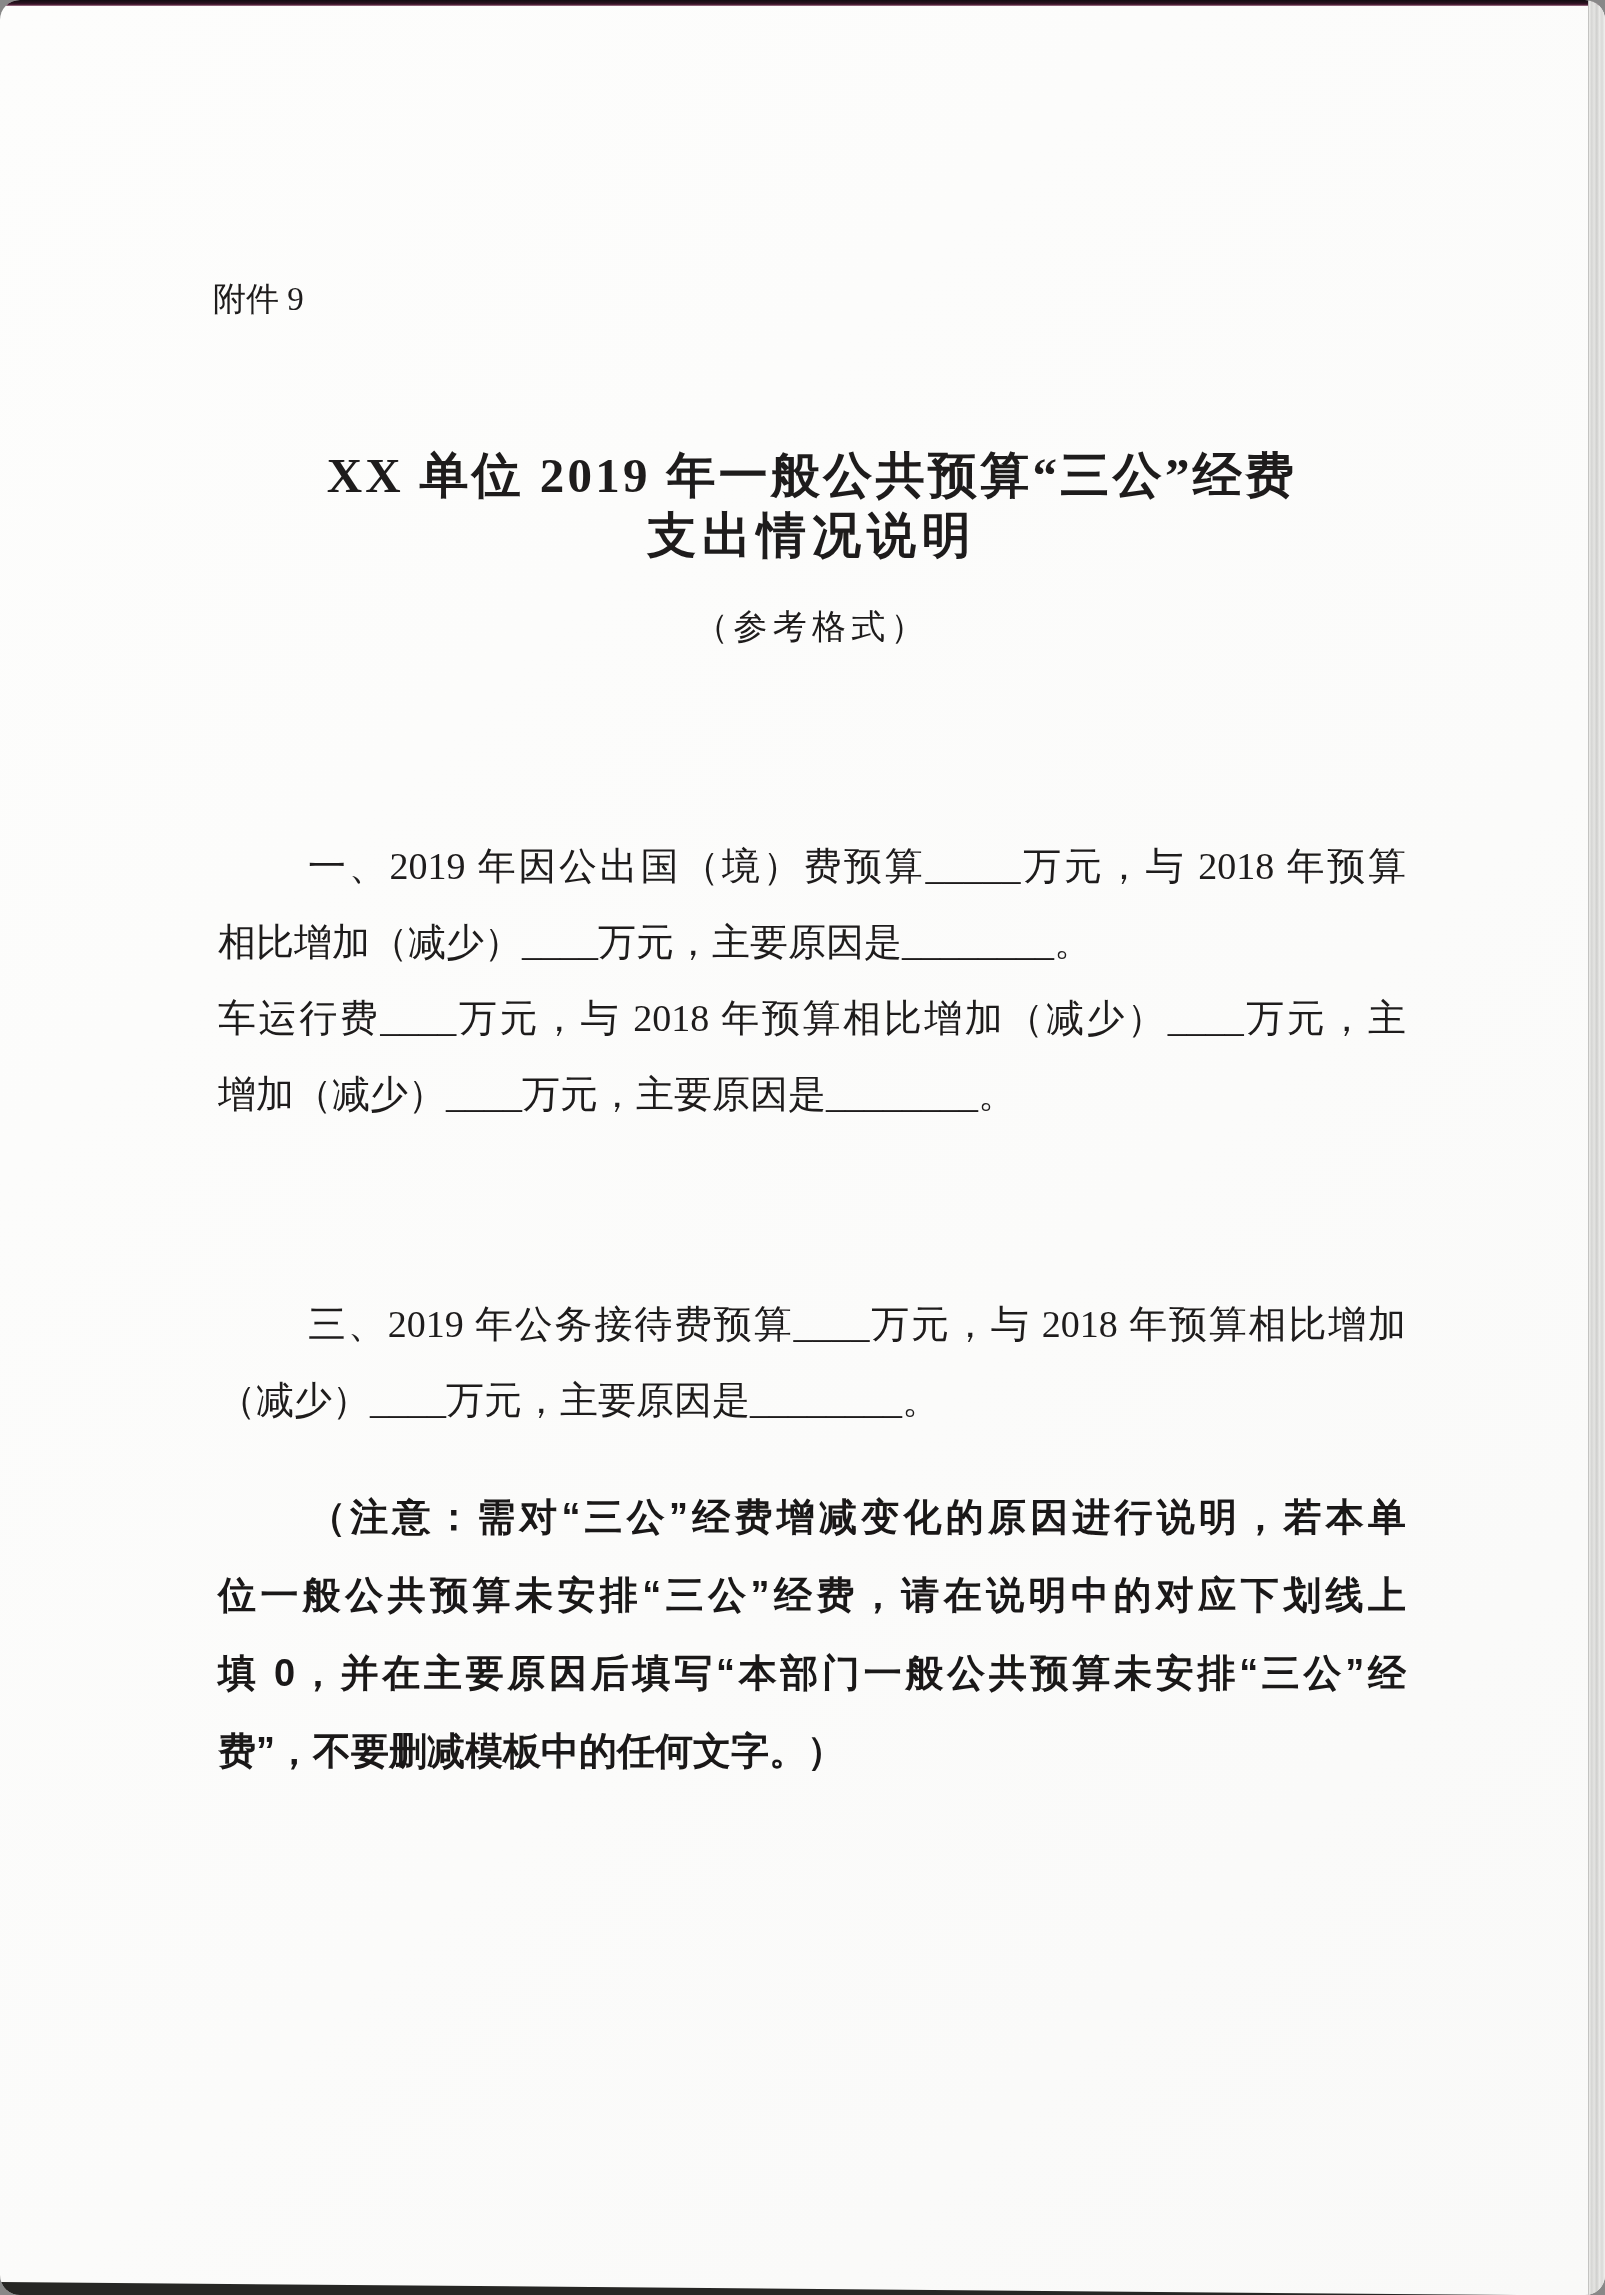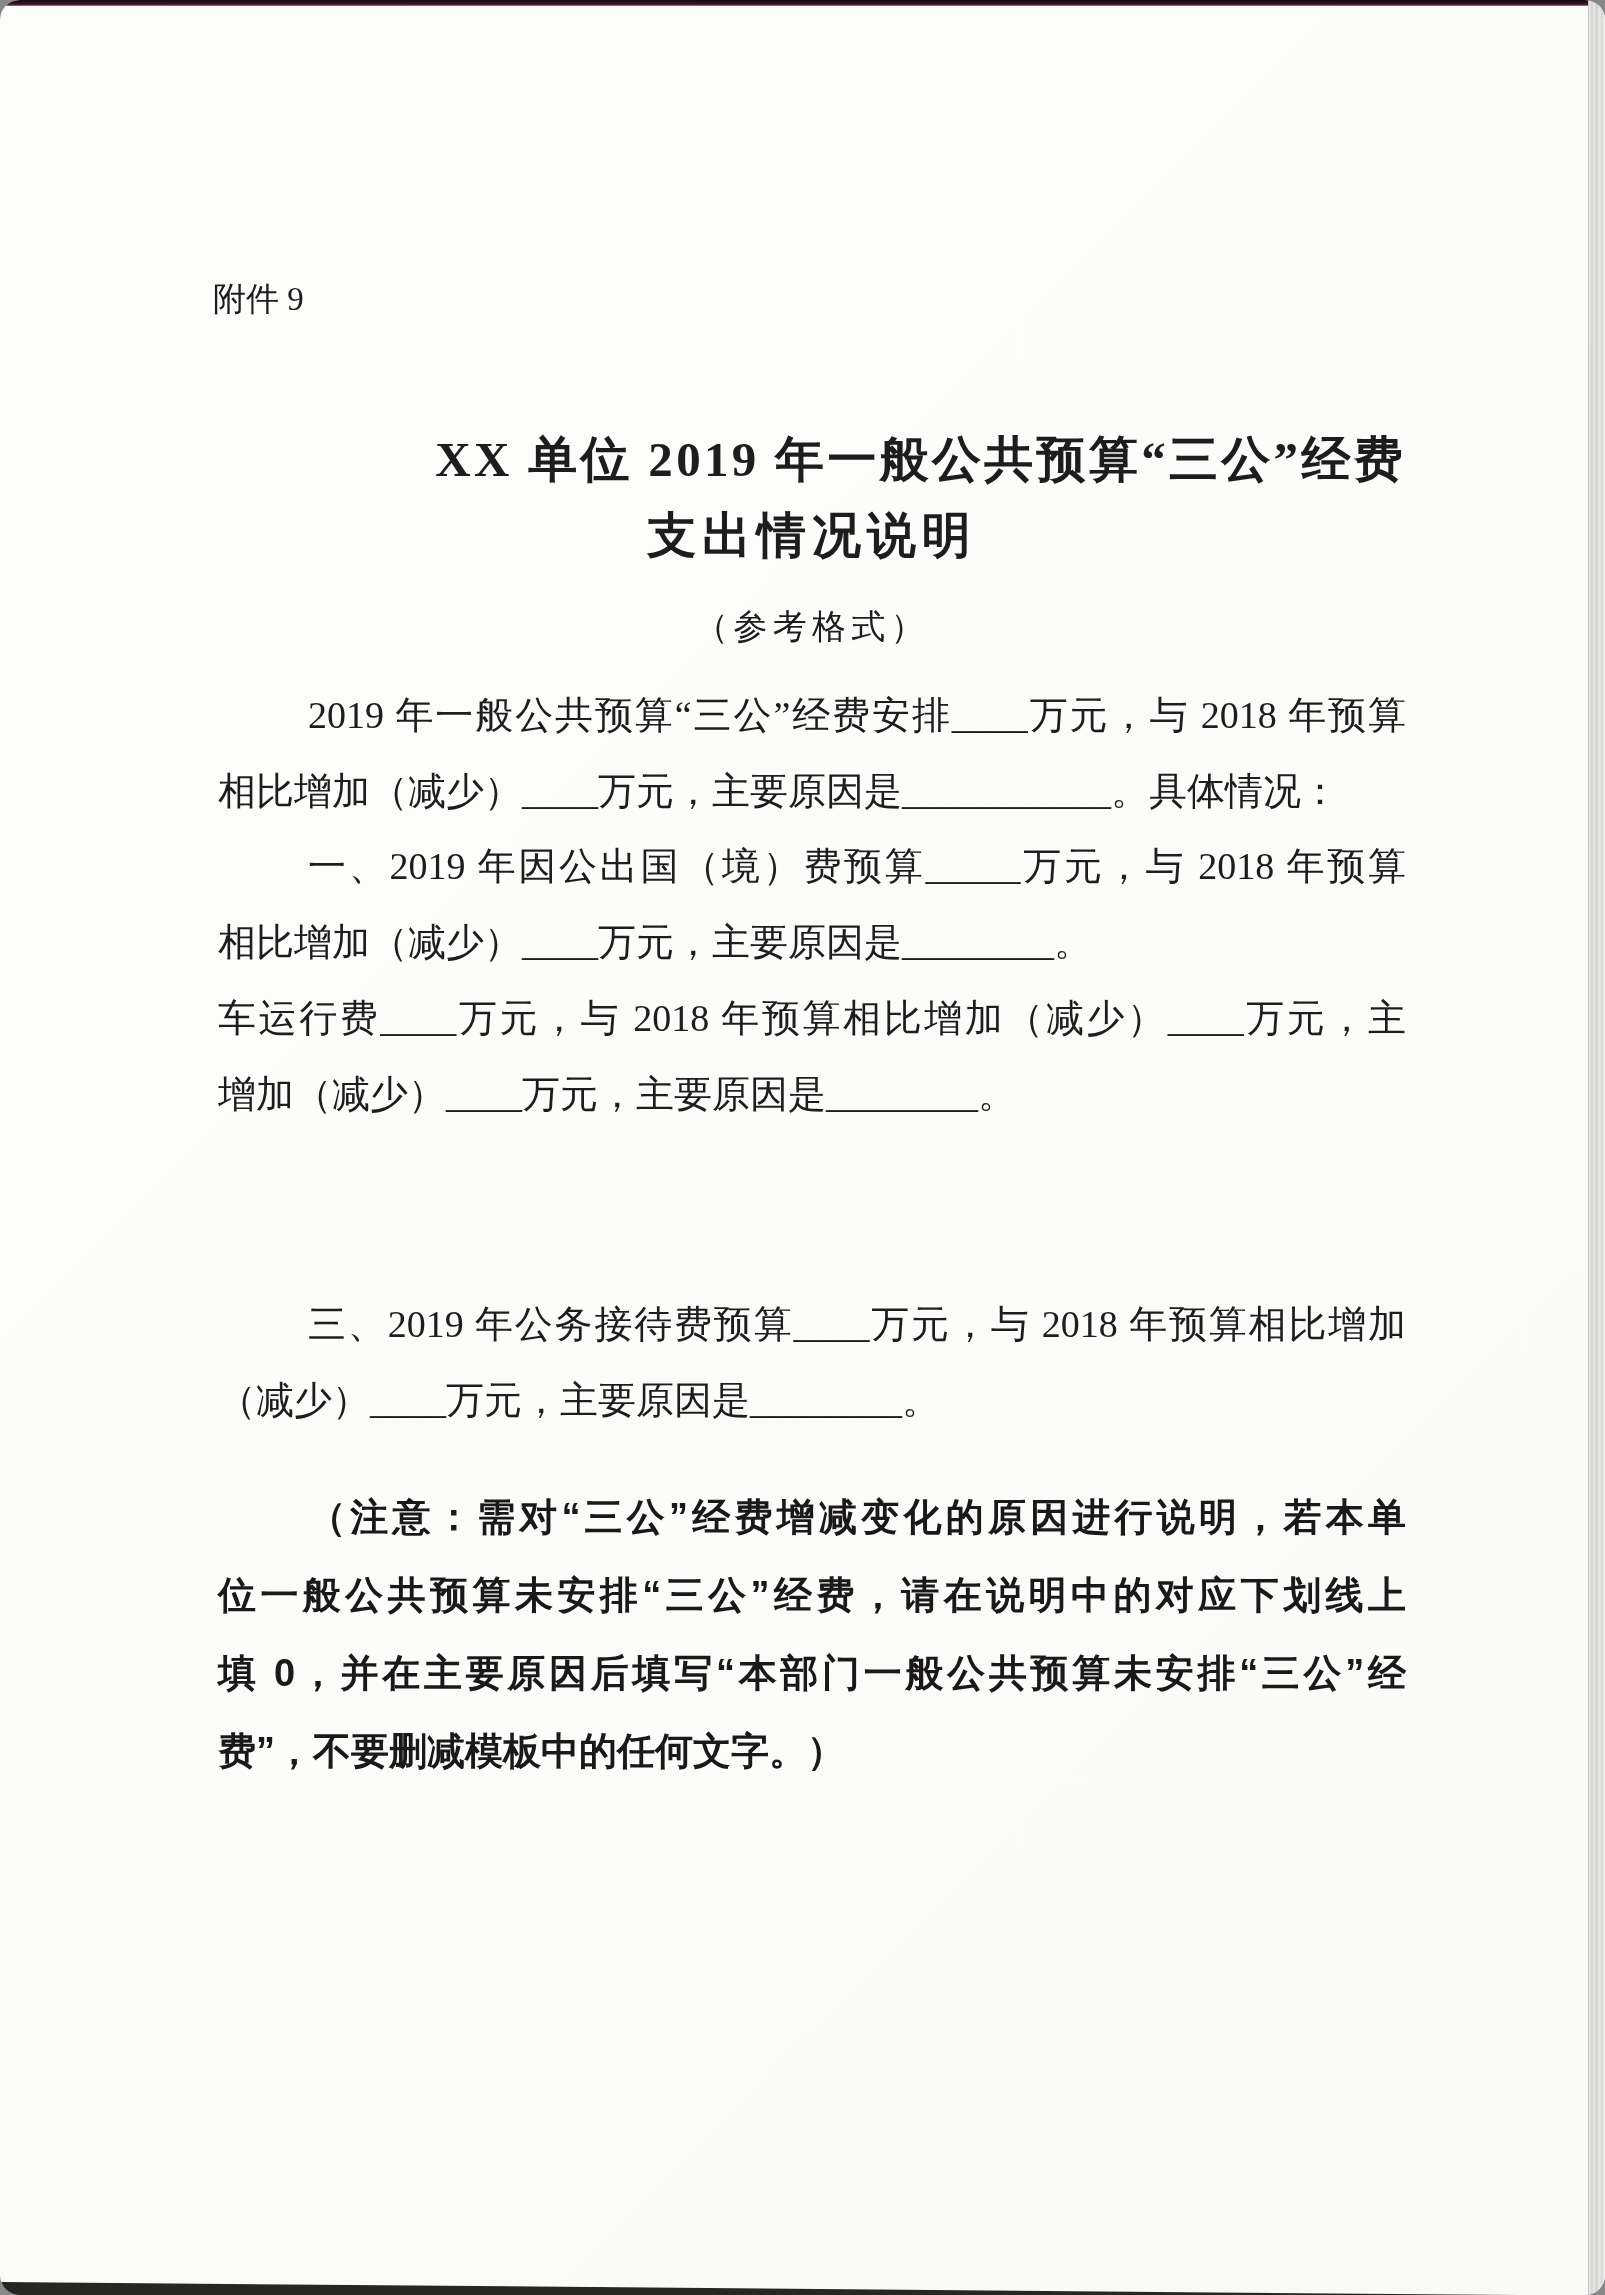--- a/index.html
+++ b/index.html
@@ -48,21 +48,21 @@
     left: 218px;
     width: 1188px;
   }
   .title {
     text-align: center;
     font-weight: bold;
     font-size: 49px;
     line-height: 65px;
     letter-spacing: 3.3px;
   }
-  .t1 { top: 427px; text-align: right; }
+  .t1 { top: 443px; }
   .t2 { top: 503px; letter-spacing: 5.9px; }
   .subtitle {
     top: 606px;
     text-align: center;
     font-size: 34px;
     line-height: 42px;
     letter-spacing: 5.2px;
   }
   .line {
     font-size: 38px;
@@ -97,24 +97,20 @@
   <div class="scan-bottom"></div>
 
   <div class="attachment">附件 9</div>
 
   <div class="block title t1">XX 单位 2019 年一般公共预算“三公”经费</div>
 
   <div class="block title t2">支出情况说明</div>
 
   <div class="block subtitle">（参考格式）</div>
 
-  <div class="block p1">
-    <div class="line jl ind">2019 年一般公共预算“三公”经费安排____万元，与 2018 年预算</div>
-    <div class="line">相比增加（减少）____万元，主要原因是___________。具体情况：</div>
-  </div>
 
   <div class="block p2">
     <div class="line jl ind">一、2019 年因公出国（境）费预算_____万元，与 2018 年预算</div>
     <div class="line">相比增加（减少）____万元，主要原因是________。</div>
   </div>
 
   <div class="block p3">
     <div class="line jl">车运行费____万元，与 2018 年预算相比增加（减少）____万元，主</div>
     <div class="line">增加（减少）____万元，主要原因是________。</div>
   </div>

